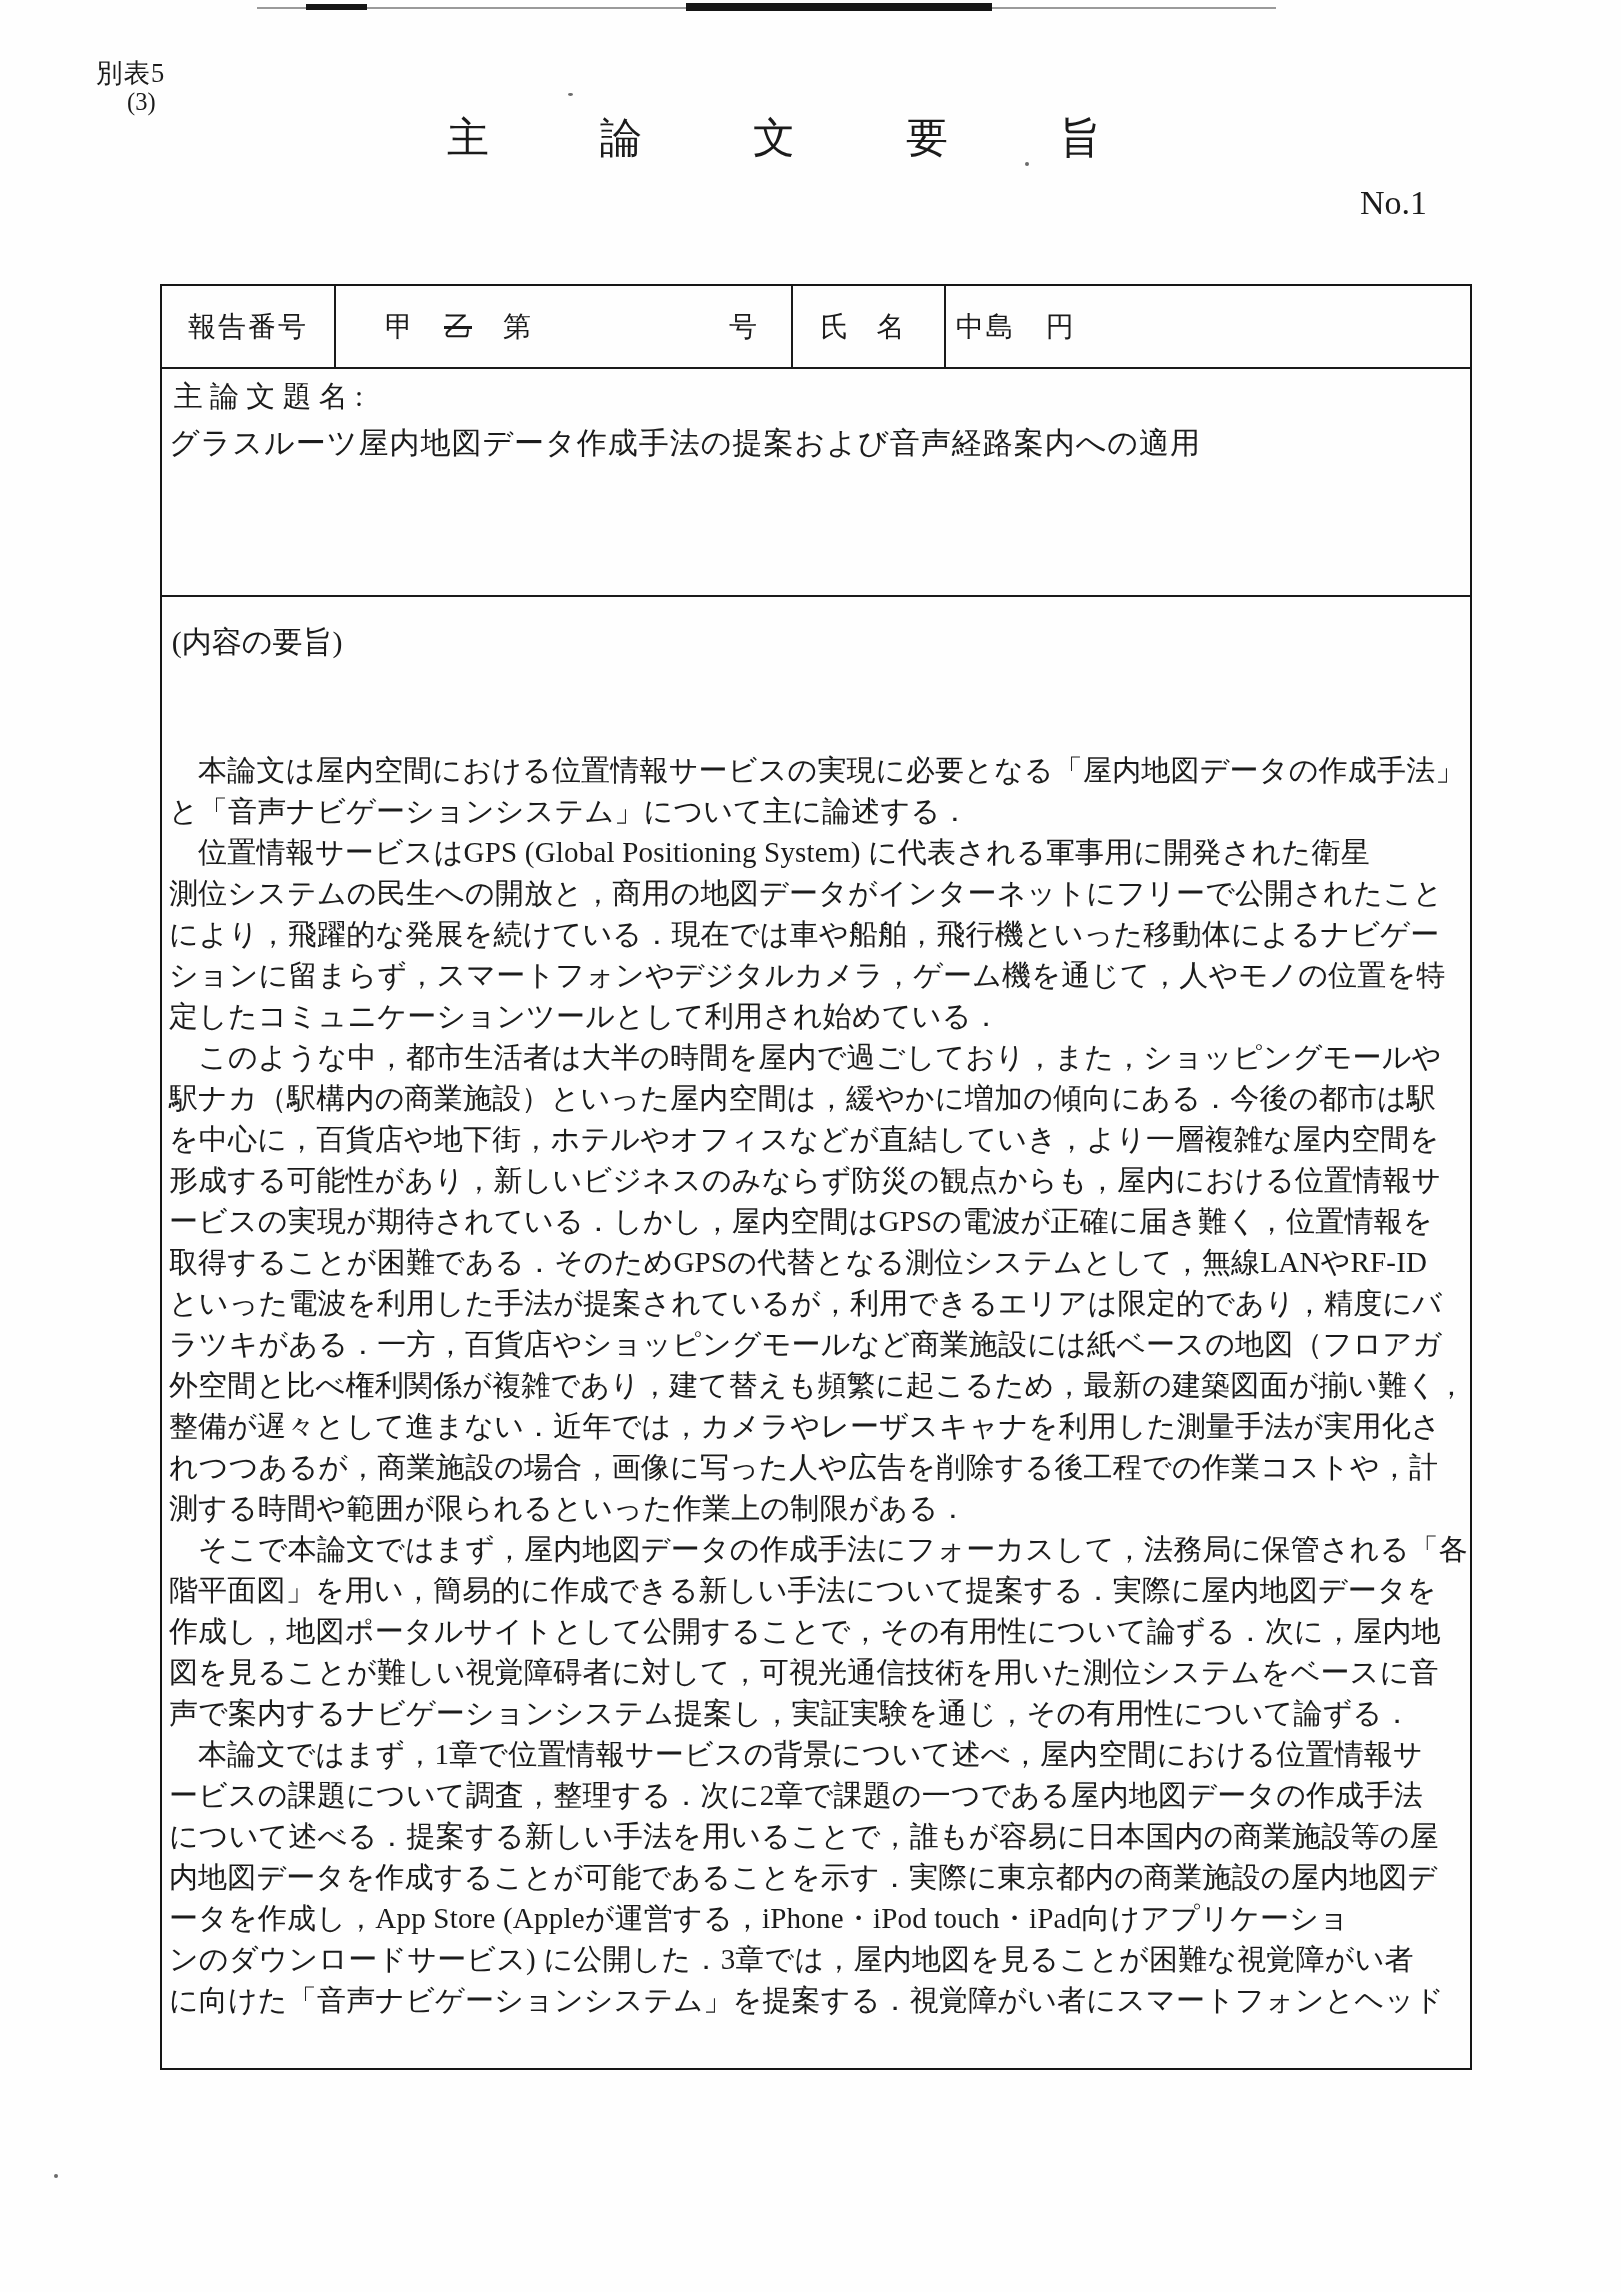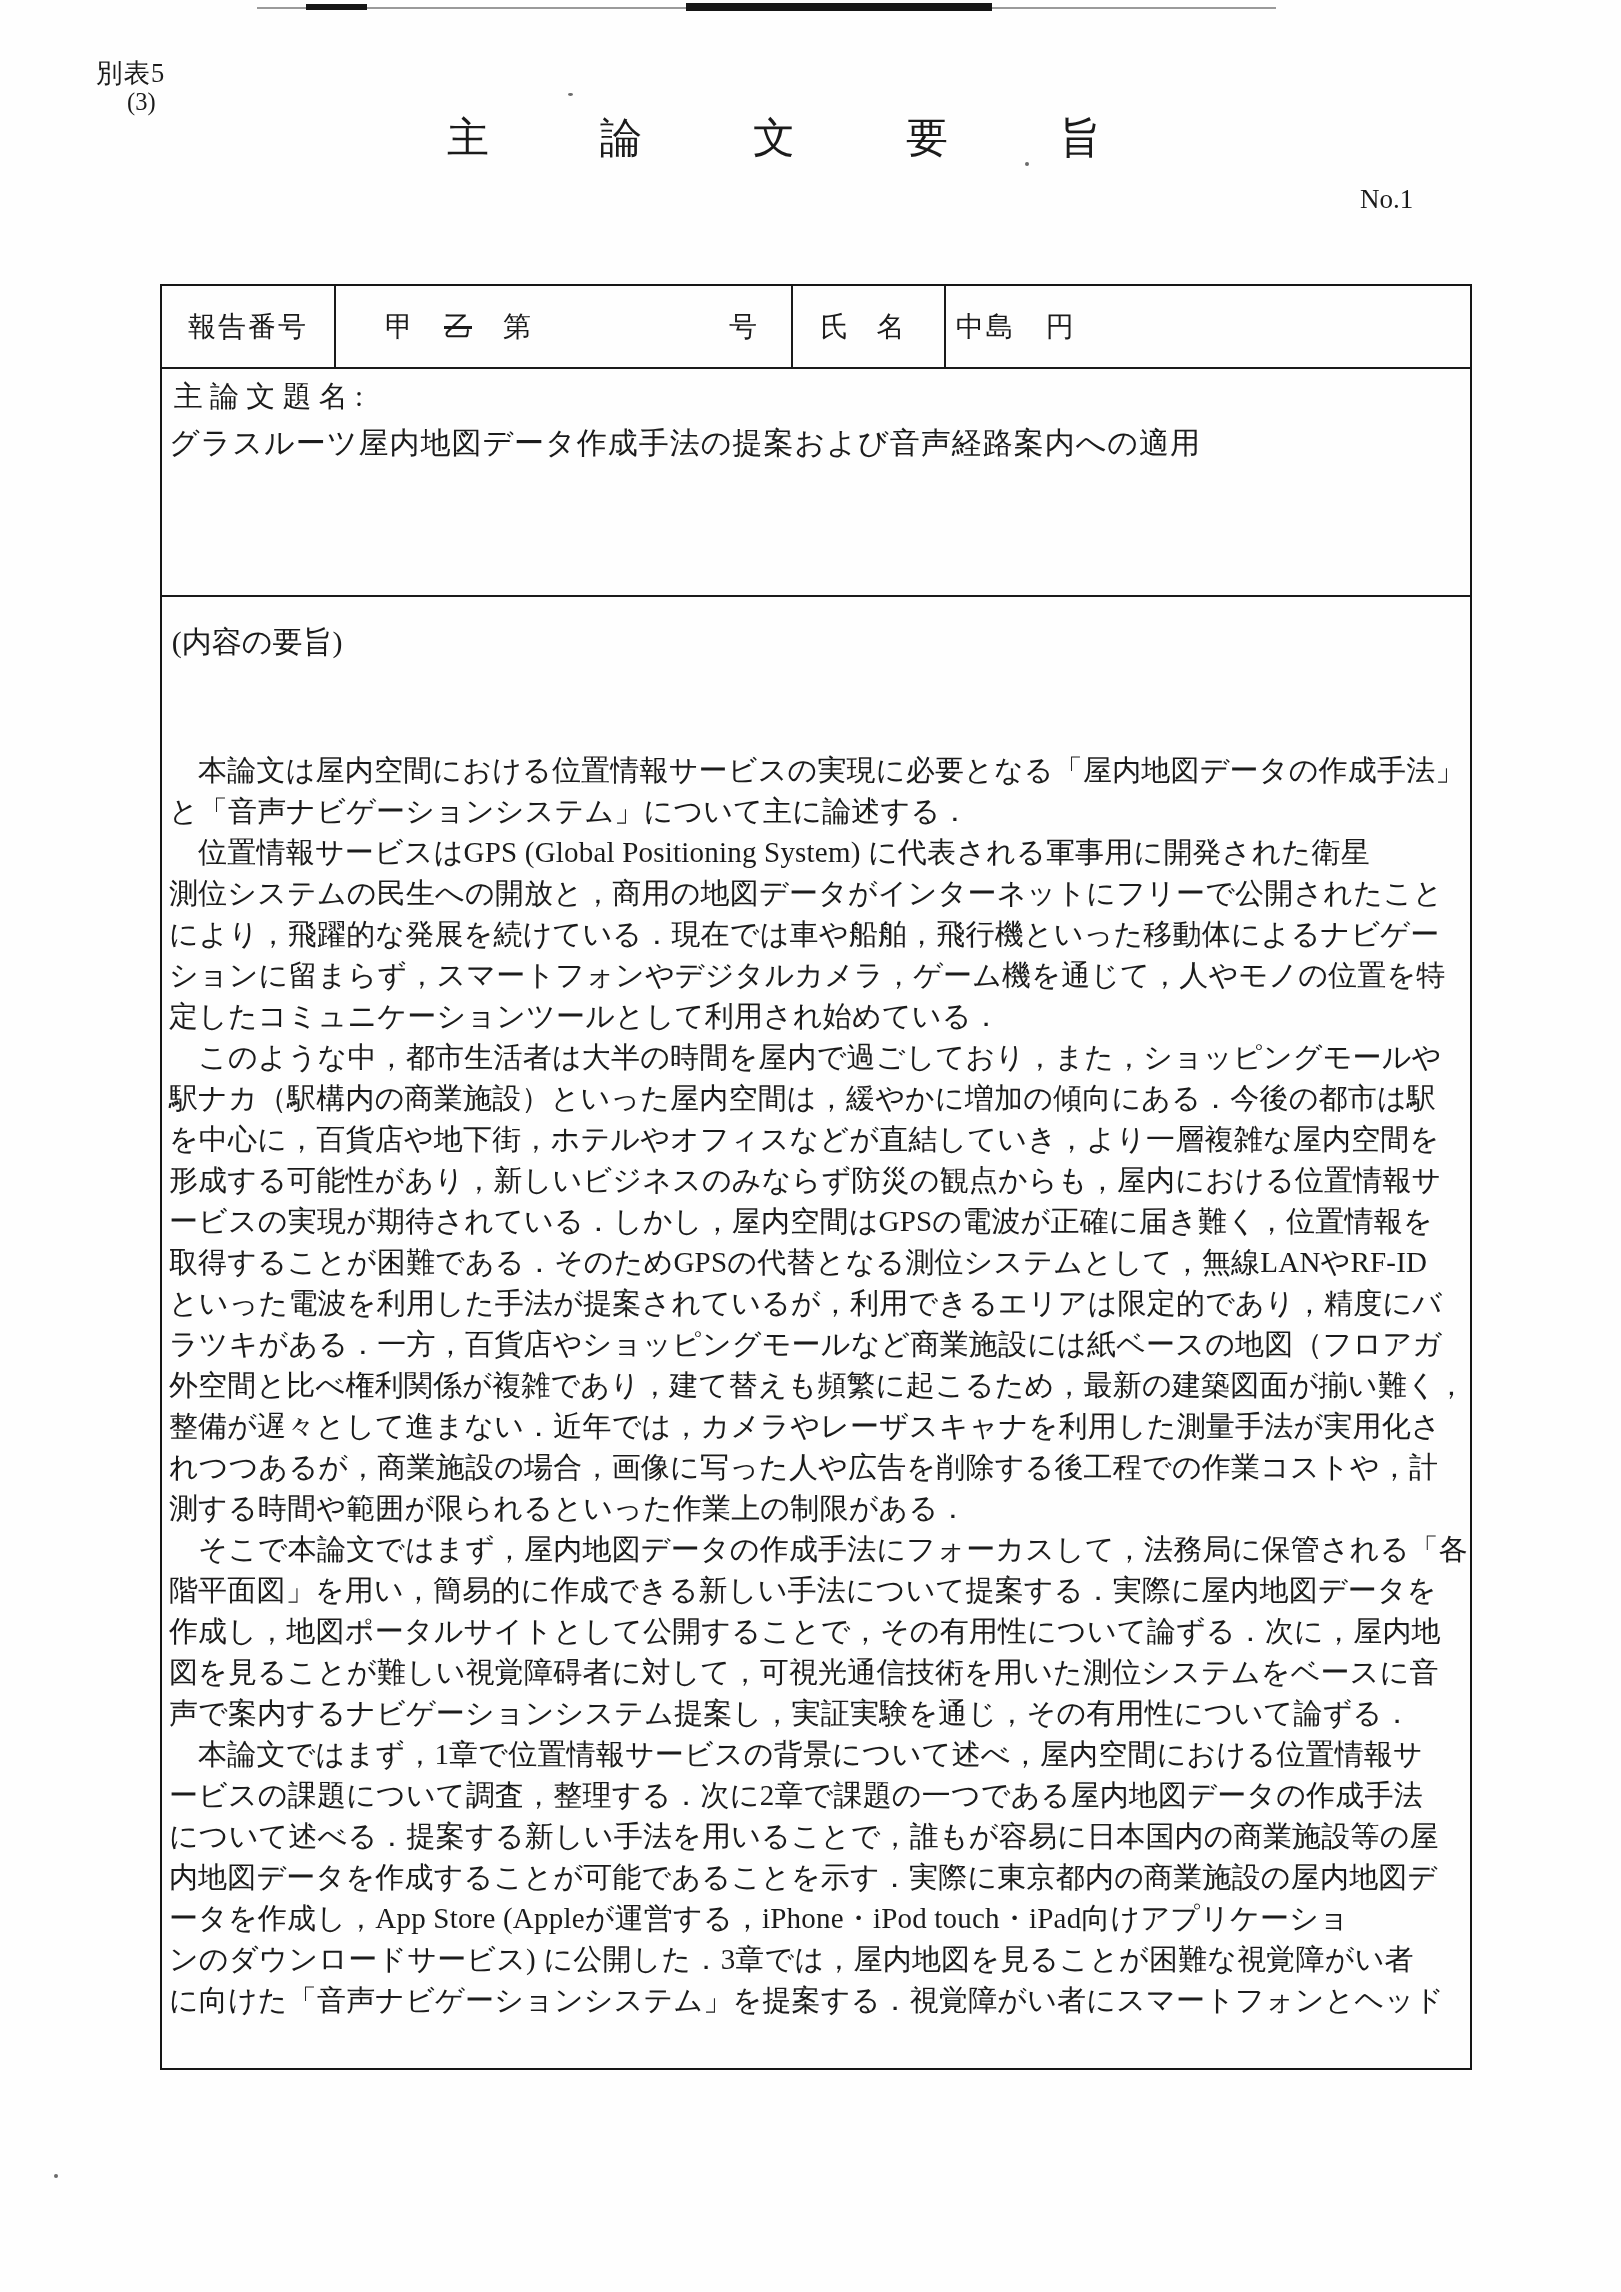--- a/index.html
+++ b/index.html
@@ -16,21 +16,21 @@
   .scan-faint{position:absolute;background:#9a9a9a;}
   .speck{position:absolute;background:#6b6b6b;border-radius:50%;}
 
   .form-label{position:absolute;left:96px;top:55px;font-size:26.5px;letter-spacing:1px;}
   .form-sublabel{position:absolute;left:127px;top:88px;font-size:24.5px;}
   .doc-title{
     position:absolute;left:447px;top:110px;
     font-size:42px;letter-spacing:111px;
     white-space:nowrap;font-weight:500;
   }
-  .page-number{position:absolute;left:1360px;top:184px;font-size:27px;}
+  .page-number{position:absolute;left:1360px;top:184px;font-size:34px;}
 
   
   .form-table{
     position:absolute;left:160px;top:284px;
     width:1308px;height:1782px;
     border:2.9px solid #161616;
   }
   .hline{position:absolute;left:0;width:100%;border-top:2px solid #1a1a1a;}
   .hline-1{top:81px;}
   .hline-2{top:309px;}

